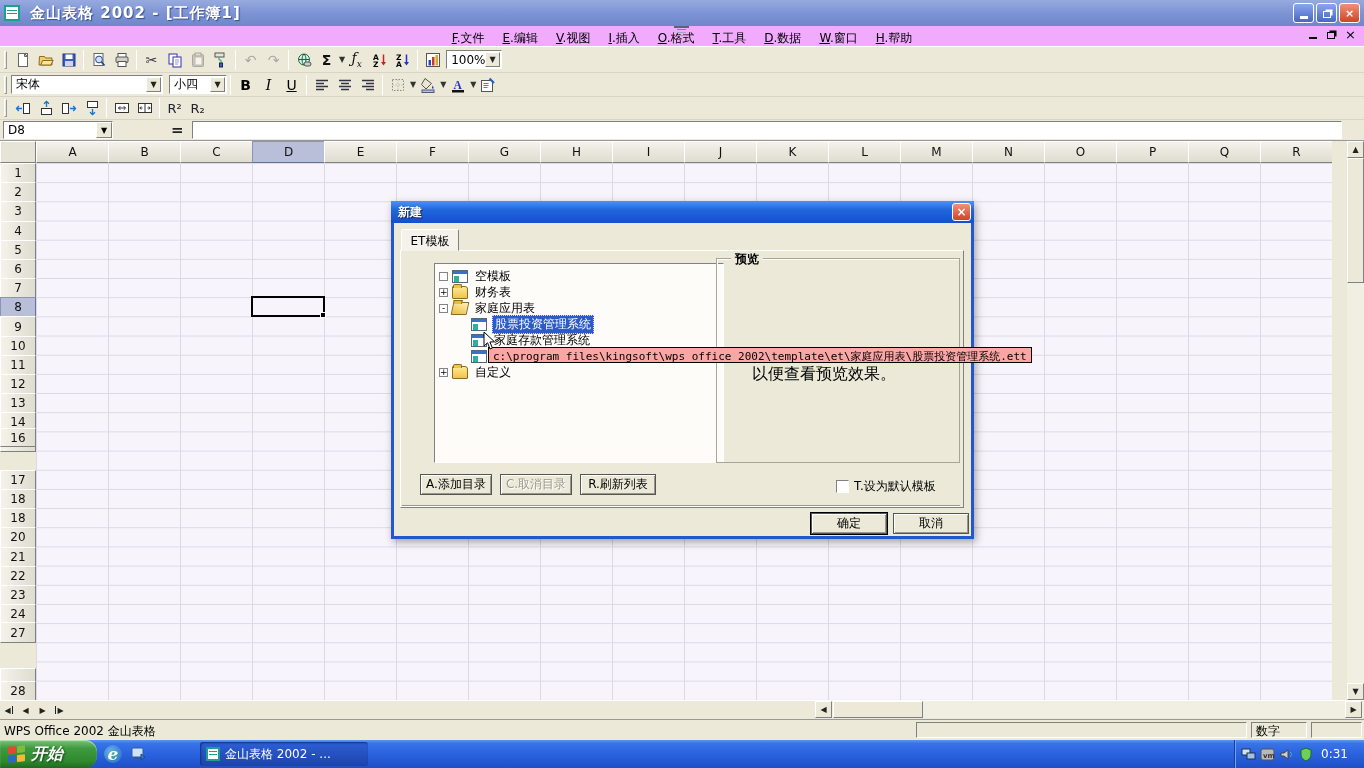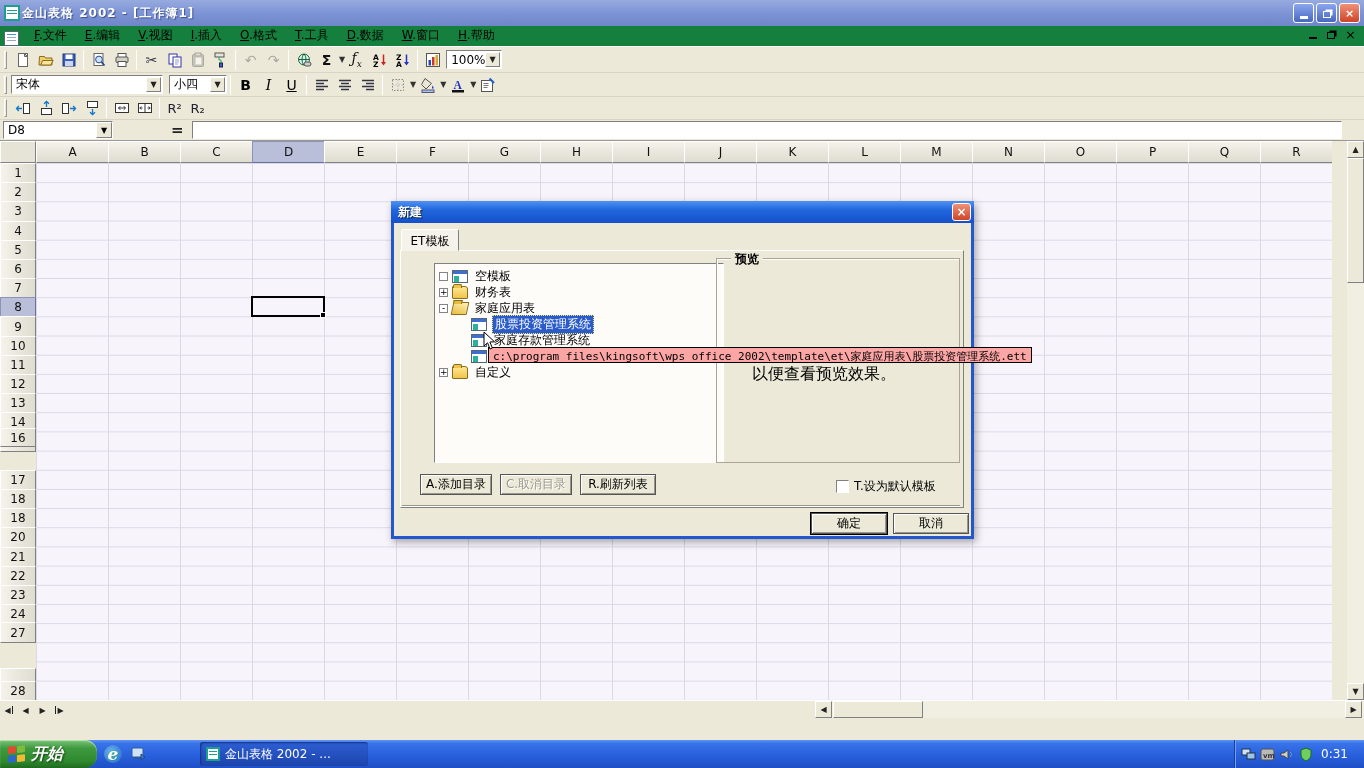--- a/index.html
+++ b/index.html
@@ -5,35 +5,35 @@
   * { margin:0; padding:0; box-sizing:border-box; }
   html,body { width:1364px; height:768px; overflow:hidden; }
   body { font-family:"DejaVu Sans","Liberation Sans",sans-serif; font-size:12px; }
   #screen { position:relative; width:1364px; height:768px; background:#ECE9D8; overflow:hidden; }
   .abs { position:absolute; }
 
   
   #titlebar { left:0; top:0; width:1364px; height:26px;
     background:linear-gradient(180deg,#97AADF 0%,#7B92D4 55%,#6F87C9 100%);
     display:flex; align-items:center; padding:0 4px; }
-  #titlebar .ttext { color:#fff; font-weight:bold; font-size:12px; margin-left:2px;
+  #titlebar .ttext { color:#fff; font-weight:bold; font-size:15px; margin-left:10px;
     text-shadow:1px 1px 1px #3a4f8f; letter-spacing:1px;}
   .appicon { width:16px; height:16px; background:#fff; border:2px solid #1E9E8E; position:relative; }
   .appicon:before { content:""; position:absolute; left:1px; top:3px; width:10px; height:1px; background:#1E9E8E; box-shadow:0 3px 0 #1E9E8E; }
   .winbtns { position:absolute; right:4px; top:3px; display:flex; gap:2px; }
   .wbtn { width:21px; height:20px; border-radius:3px; border:1px solid #fff;
     background:linear-gradient(180deg,#8BA6EE,#4767C0); color:#fff; font-size:11px;
     display:flex; align-items:center; justify-content:center; font-weight:bold; }
   .wbtn.close { background:linear-gradient(180deg,#F09177,#CE4527); }
   .wbtn .mini { width:8px; height:3px; background:#fff; margin-top:8px; }
   .wbtn .rest { width:8px; height:7px; border:1px solid #fff; box-shadow:2px -2px 0 -0.5px #fff; margin-top:2px;}
 
   
-  #menubar { left:0; top:26px; width:1364px; height:21px; background:#15803d;
-    display:flex; align-items:flex-end; border-bottom:1px solid #fff; }
+  #menubar { left:0; top:26px; width:1364px; height:21px; background:#f0abfc;
+    display:flex; align-items:center; border-bottom:1px solid #fff;flex-direction:column; }
   .menu-item { padding:2px 9px; color:#000; }
   .mdl { text-decoration:underline; }
   .childicon { width:15px; height:15px; margin:0 6px 0 4px; background:#fff; border:1px solid #567;
      position:relative;}
   .childicon:before{content:"";position:absolute;left:2px;top:2px;width:9px;height:1px;background:#49c;box-shadow:0 3px 0 #9ab,0 6px 0 #9ab;}
   #childctrls { position:absolute; right:8px; top:30px; display:flex; gap:10px; align-items:center; color:#000; }
   .cmin { width:8px; height:8px; border-bottom:2px solid #000; }
   .crest { width:8px; height:7px; border:1px solid #000; box-shadow:2px -2px 0 -0.5px #000; }
   .cclose { font-size:13px; line-height:10px; }
 
@@ -537,20 +537,26 @@
     <span class="navbtn">▶</span>
     <span class="navbtn"><span style="border-left:1px solid #222;height:8px;margin-right:1px;"></span>▶</span>
     <span id="tabs"></span>
   </div>
   <div id="hscroll">
     <span id="hs-l" class="sb-btn">◀</span>
     <span id="hs-thumb"></span>
     <span id="hs-r" class="sb-btn">▶</span>
   </div>
 
+  <div id="statusbar" class="abs">
+    <span id="status-left">WPS Office 2002 金山表格</span>
+    <span class="spanel" style="left:916px;width:331px;"></span>
+    <span class="spanel" id="sp-mode" style="left:1251px;width:56px;">数字</span>
+    <span class="spanel" style="left:1311px;width:51px;"></span>
+  </div>
 
   <div id="taskbar" class="abs">
     <div id="startbtn">
       <span class="winflag">
         <i style="background:#E3492F"></i>
           <i style="background:#7DBB3C"></i>
           <i style="background:#2E66C9"></i>
           <i style="background:#F2BA36"></i>
       </span>
       <span class="slabel">开始</span>

